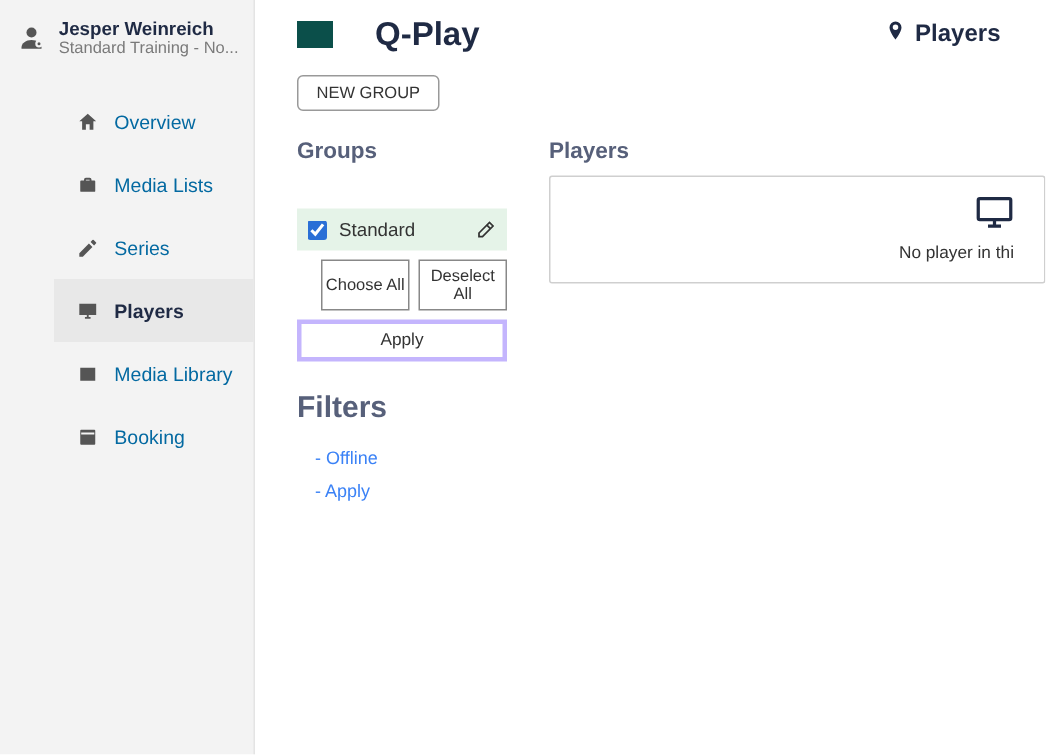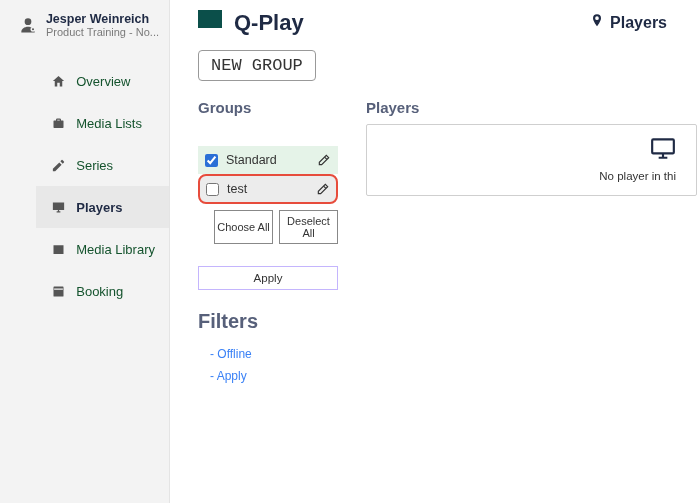--- a/index.html
+++ b/index.html
@@ -37,42 +37,41 @@
     display:flex;align-items:center;justify-content:center;
     color:#555;
   }
   .user-card .uinfo { overflow:hidden; }
   .user-card .uname { font-weight:700; color:#1f2a44; font-size:12.5px; white-space:nowrap; overflow:hidden; text-overflow:ellipsis;}
   .user-card .usub { color:#7a7a7a; font-size:11px; white-space:nowrap; overflow:hidden; text-overflow:ellipsis;}
   .nav { display:flex; flex-direction:column; margin-top:12px;}
   .nav-item {
     display:flex; align-items:center; gap:10px;
     padding: 13px 14px;
-    color:#14532d; font-size:13px;
+    color:#0369a1; font-size:13px;
     cursor:pointer;
   }
   .nav-item.active { background:#e8e8e8; font-weight:700; color:#1f2a44;}
   .nav-item .nicon { width:16px; height:16px; color:#555; display:flex;align-items:center;justify-content:center;}
   .main {
     flex:1;
     padding: 10px 0 0 28px;
     position:relative;
     overflow:hidden;
   }
   .topbar { display:flex; align-items:center; justify-content:space-between; padding-right:30px; padding-bottom:14px;}
-  .brand { display:flex; gap:12px;}
+  .brand { display:flex; align-items:center; gap:28px;}
   .brand-box { width:24px; height:18px; background:#0b4f4a; }
   .brand-title { font-size:22px; font-weight:700; color:#1f2a44;}
   .toplink { display:flex; align-items:center; gap:5px; font-weight:700; color:#1f2a44; font-size:16px;}
   .toplink .pin { color:#1f2a44; }
   .newgroup-btn {
     border:1px solid #999; background:#fff; color:#333;
-    font-size:17px; padding:5px 12px; border-radius:4px;
+    font-size:11px; padding:5px 12px; border-radius:4px;
     cursor:pointer;
-    font-family:Liberation Mono, monospace;
   }
   .columns { display:flex; gap:28px; margin-top:18px;}
   .col-groups { width:140px; }
   .col-players { flex:1; }
   .section-h { font-size:15px; font-weight:700; color:#57607a; margin-bottom:8px;}
   .group-list { border:0;margin-top:30px; }
   .group-row {
     display:flex; align-items:center; gap:8px;
     padding:6px 6px; font-size:12.5px; color:#333;
     border:1px solid transparent;
@@ -85,22 +84,22 @@
     border-radius:8px;
   }
   .group-row input[type=checkbox]{ width:13px;height:13px; accent-color:#2a6fd6;}
   .edit-icon { width:14px; height:14px; color:#333; cursor:pointer;}
   .btn-row { display:flex; gap:6px; margin-top:6px;padding-left:16px;}
   .small-btn {
     flex:1; border:1px solid #888; background:#fff; color:#333;
     font-size:11px; padding:4px 0; cursor:pointer;
   }
   .apply-btn {
-    width:100%; margin-top:22px;
-    border:1px solid #c4b5fd; background:#fff; color:#333;
+    width:100%; margin-top:6px;
+    border:3px solid #c4b5fd; background:#fff; color:#333;
     font-size:11.5px; padding:5px 0; cursor:pointer;
   }
   .filters-h { font-size:20px; font-weight:700; color:#57607a; margin-top:20px; margin-bottom:10px;}
   .filter-item { font-size:12px; color:#3b82f6; padding:4px 0 4px 12px; cursor:pointer;}
   .players-box {
     border:1px solid #cfcfcf; border-radius:2px;
     height:72px; position:relative; overflow:hidden;
     background:#fff;
   }
   .players-empty {
@@ -119,21 +118,21 @@
       <span class="avatar">
         <svg viewBox="0 0 24 24" width="20" height="20" fill="currentColor">
             <circle cx="12" cy="8" r="4"></circle>
             <path d="M4 20c0-3.3 3.6-6 8-6s8 2.7 8 6v1H4z"></path>
             <circle cx="18" cy="17" r="3" fill="#f3f3f3"></circle>
             <path d="M18 15.8a1.2 1.2 0 100 2.4 1.2 1.2 0 000-2.4z" fill="currentColor"></path>
           </svg>
       </span>
       <div class="uinfo">
         <div class="uname">Jesper Weinreich</div>
-        <div class="usub">Product Training - No...</div>
+        <div class="usub">Standard Training - No...</div>
       </div>
     </div>
 
     <nav class="nav">
       <div class="nav-item">
         <span class="nicon">
           <svg viewBox="0 0 24 24" width="15" height="15" fill="currentColor">
               <path d="M12 3l9 8h-3v9h-4v-6H10v6H6v-9H3z"></path>
             </svg>
         </span>
@@ -209,30 +208,20 @@
             <input type="checkbox" checked="" style="">
             <span class="gname">Standard</span>
             <span class="edit-icon">
               <svg viewBox="0 0 24 24" width="14" height="14" fill="none" stroke="currentColor" stroke-width="2">
                   <path d="M4 20h4L20 8l-4-4L4 16v4z"></path>
                   <path d="M13 7l4 4"></path>
                 </svg>
             </span>
           </div>
 
-          <div class="group-row highlighted">
-            <input type="checkbox" style="">
-            <span class="gname">test</span>
-            <span class="edit-icon">
-              <svg viewBox="0 0 24 24" width="14" height="14" fill="none" stroke="currentColor" stroke-width="2">
-                  <path d="M4 20h4L20 8l-4-4L4 16v4z"></path>
-                  <path d="M13 7l4 4"></path>
-                </svg>
-            </span>
-          </div>
 
         </div>
 
         <div class="btn-row">
           <button class="small-btn">Choose All</button>
           <button class="small-btn">Deselect All</button>
         </div>
         <button class="apply-btn">Apply</button>
 
         <div class="filters-h">Filters</div>

